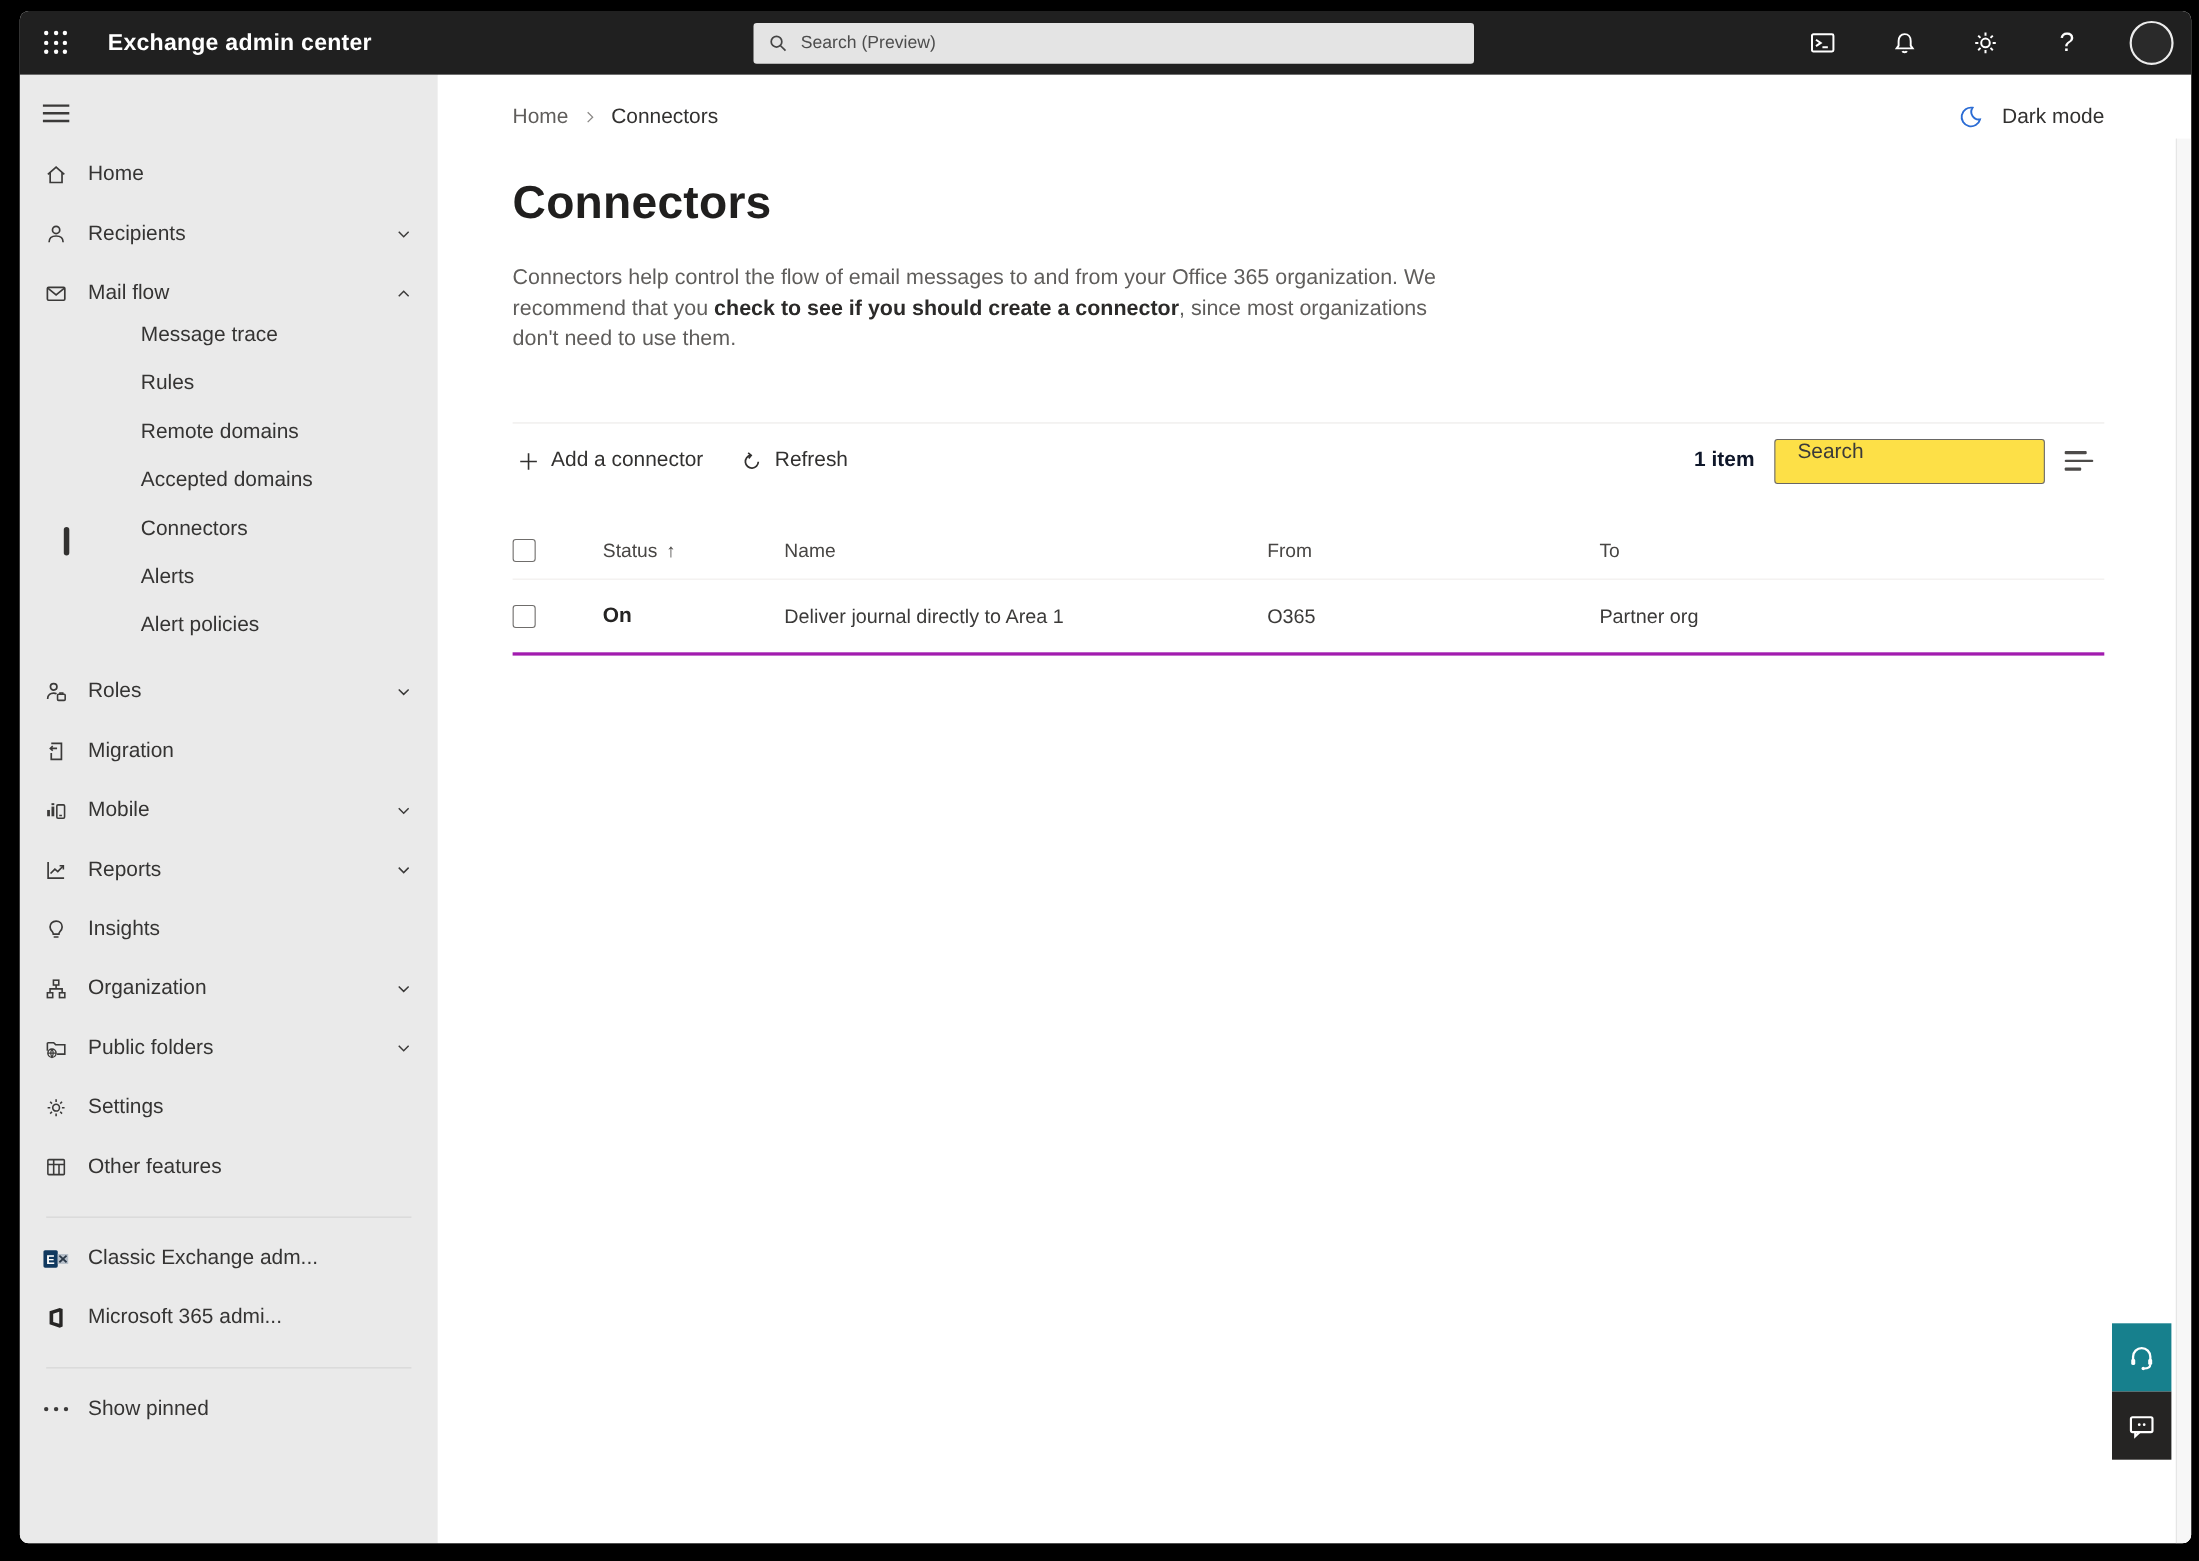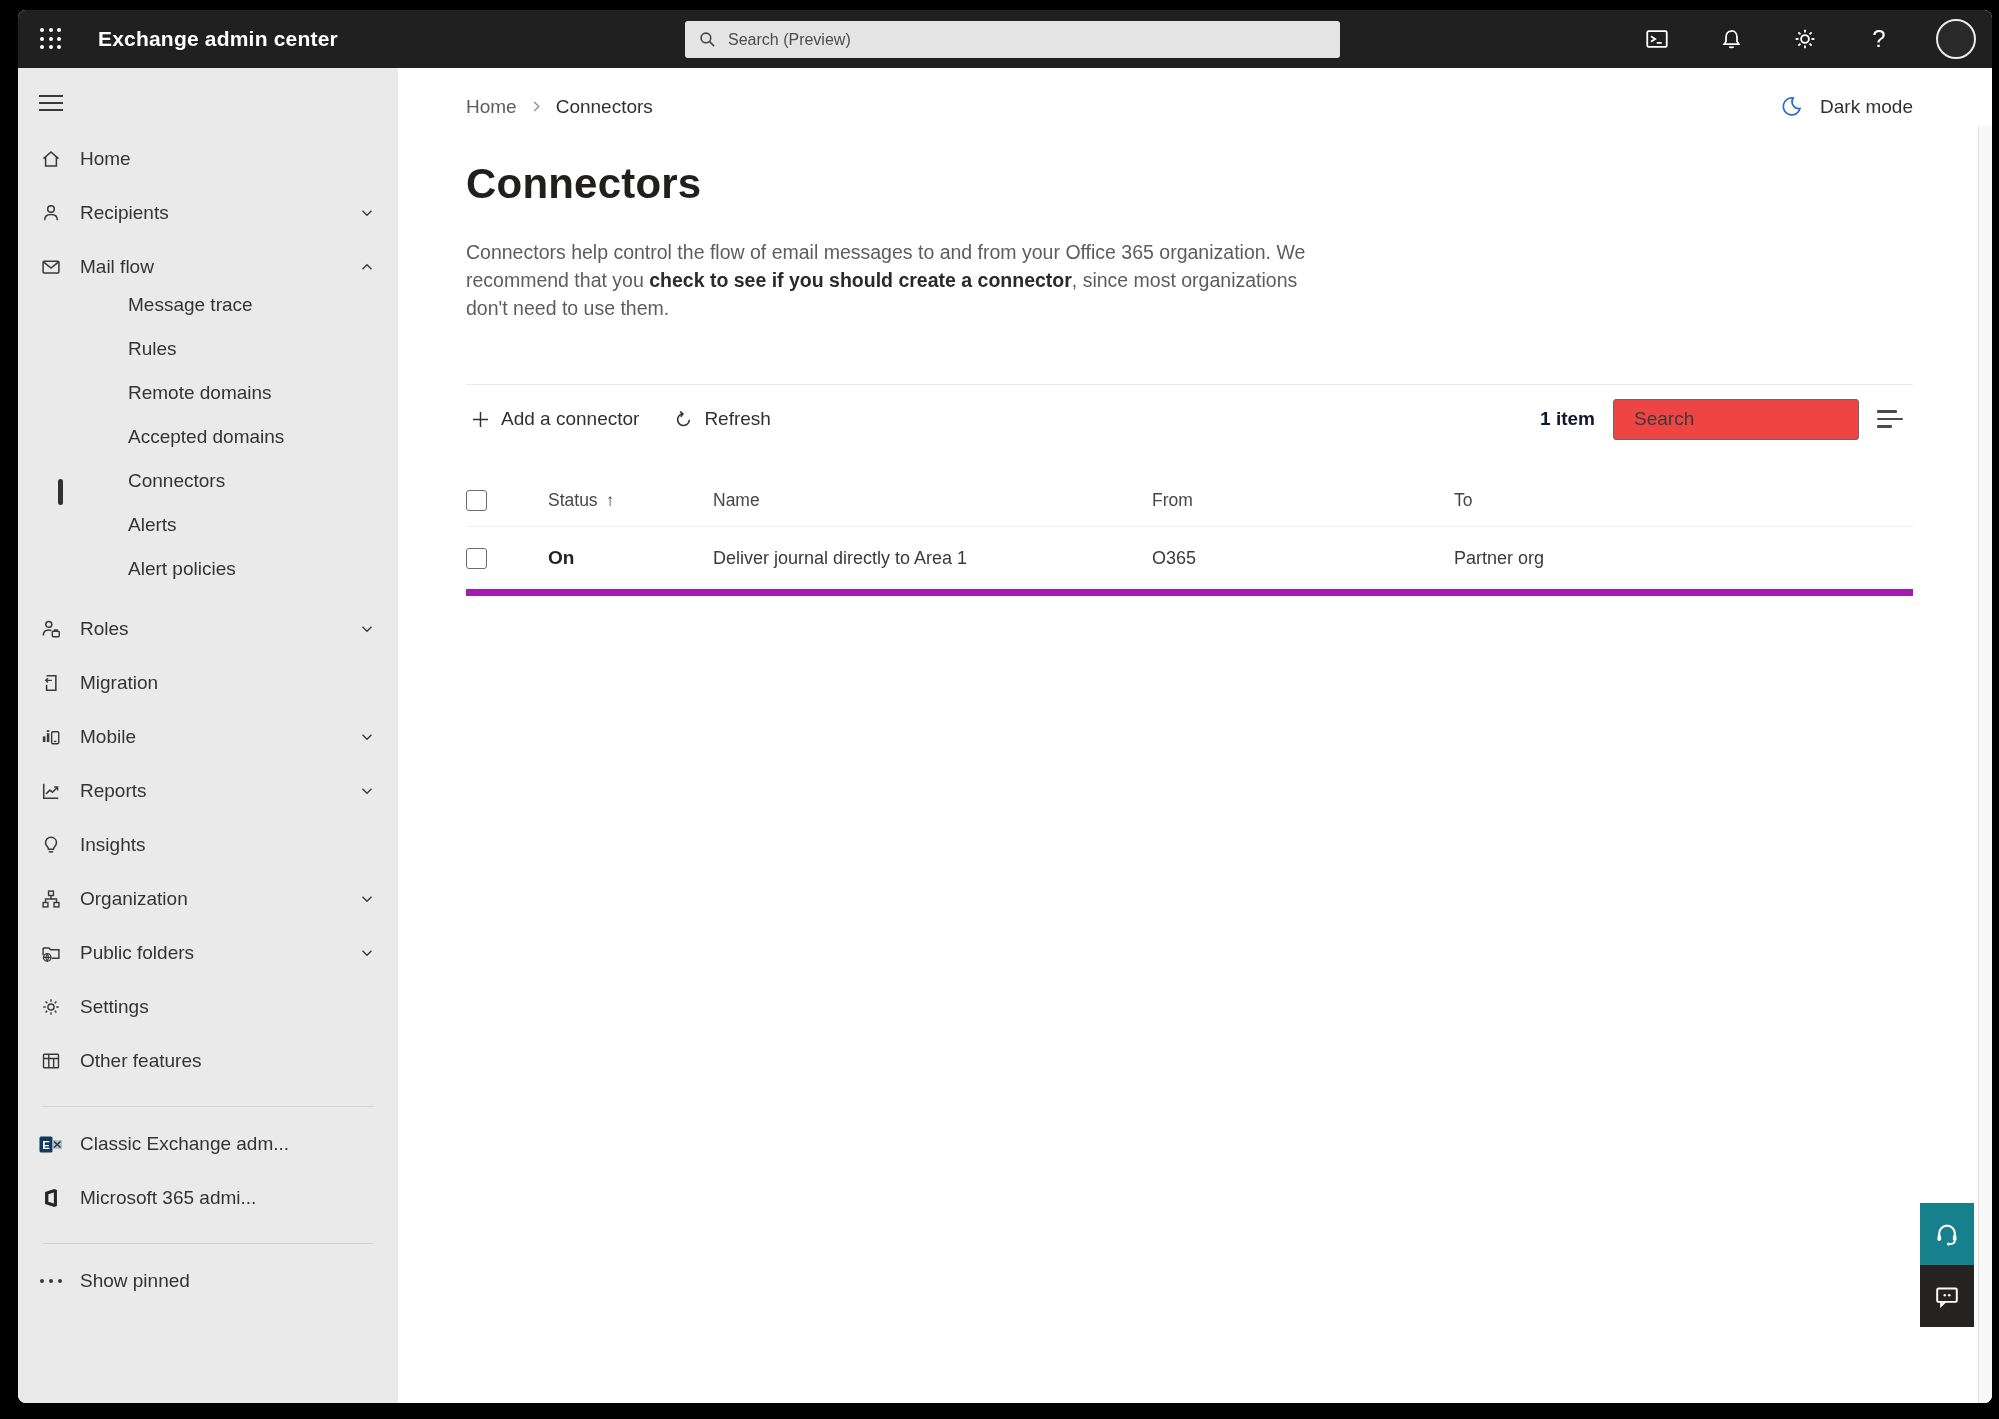--- a/index.html
+++ b/index.html
@@ -54,33 +54,33 @@
   .page-desc { margin-top:30px; width:845px; font-size:19.5px; line-height:28px; color:#5f5d5b; }
   .desc-link { color:#2b2a29; font-weight:bold; cursor:pointer; }
   .rule { height:1px; background:#eceae8; margin-top:62px; }
 
   .toolbar { margin-top:0; height:68px; display:flex; align-items:center; }
   .tool-btn { display:flex; align-items:center; gap:10px; font-size:19px; color:#323130; cursor:pointer; padding:8px 4px; }
   .tool-btn + .tool-btn { margin-left:26px; }
   .tool-right { margin-left:auto; display:flex; align-items:center; }
   .item-count { font-weight:bold; font-size:19px; color:#0f172a; margin-right:18px; }
   .grid-search { width:246px; height:41px; border:1.5px solid #69676
-5; border:1.5px solid #696765; border-radius:3px; display:flex; align-items:center; padding:0 10px; background:#ef4444; }
+5; border:1.5px solid #696765; border-radius:3px; display:flex; align-items:flex-start; padding:0 10px; background:#fde047; }
   .grid-search input { flex:1; margin-left:10px; border:none; outline:none; font-size:19px; color:#323130;
                        font-family:"Liberation Sans", sans-serif; background:transparent; }
   .grid-search input::placeholder { color:#3b3a39; opacity:1; }
   .filter-btn { margin-left:18px; width:36px; height:36px; display:flex; flex-direction:column; justify-content:center; gap:5px; cursor:pointer; }
   .filter-btn i { height:2.5px; background:#4d4b49; border-radius:1px; }
   .filter-btn i:nth-child(1){ width:20px; } .filter-btn i:nth-child(2){ width:26px; } .filter-btn i:nth-child(3){ width:15px; }
 
   
   .table { margin-top:22px; }
   .thead, .trow { display:flex; align-items:center; }
   .thead { height:52px; border-bottom:1px solid #efedeb; font-size:17.5px; color:#484644; }
-  .trow { height:69px; border-bottom:7px solid #a21caf; font-size:18px; color:#3b3a39; cursor:pointer; }
+  .trow { height:69px; border-bottom:3px solid #a21caf; font-size:18px; color:#3b3a39; cursor:pointer; }
   .col-check { flex:0 0 82px; display:flex; align-items:center; }
   .col-status { flex:0 0 165px; display:flex; align-items:center; gap:8px; }
   .col-name { flex:0 0 439px; }
   .col-from { flex:0 0 302px; }
   .col-to { flex:1; }
   .checkbox { width:21px; height:21px; border:1.5px solid #6f6d6b; border-radius:3px; background:#fff; cursor:pointer; }
   .sort-arrow { font-size:17px; color:#484644; }
   .status-on { font-weight:bold; font-size:19px; color:#252423; }
 
   

